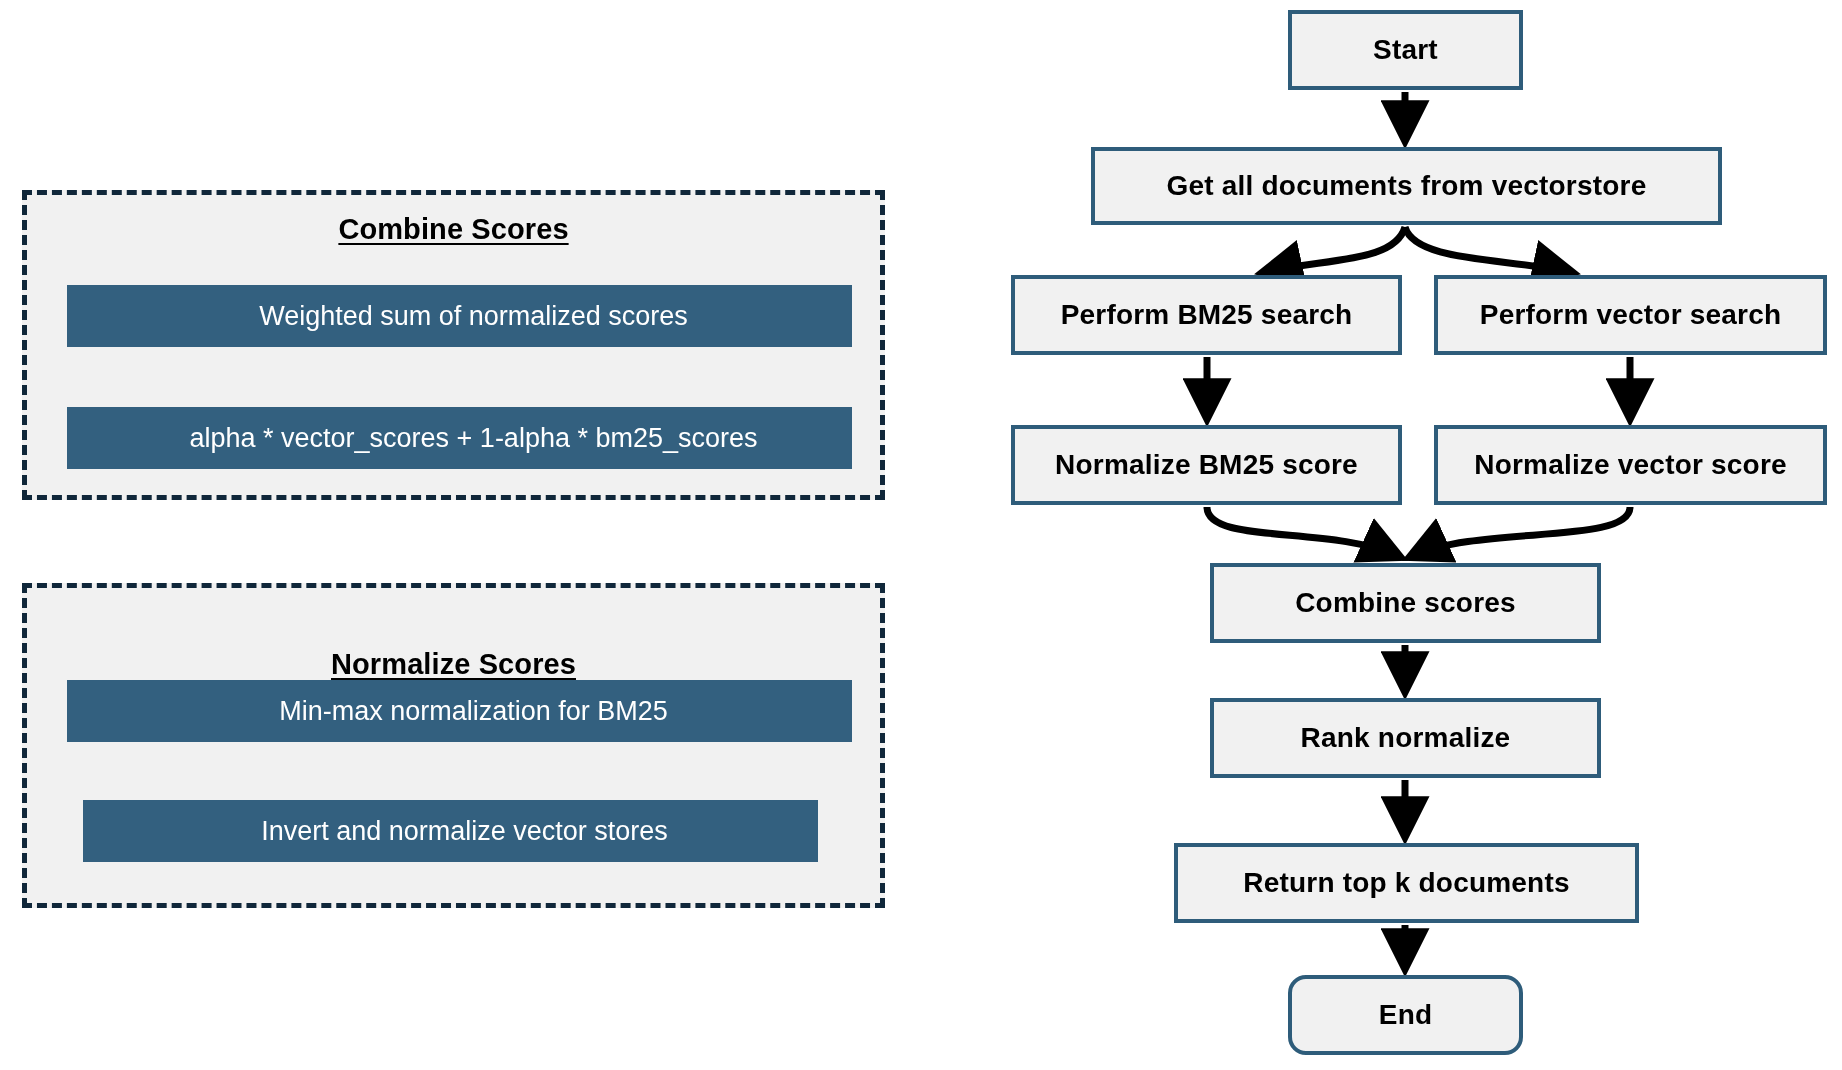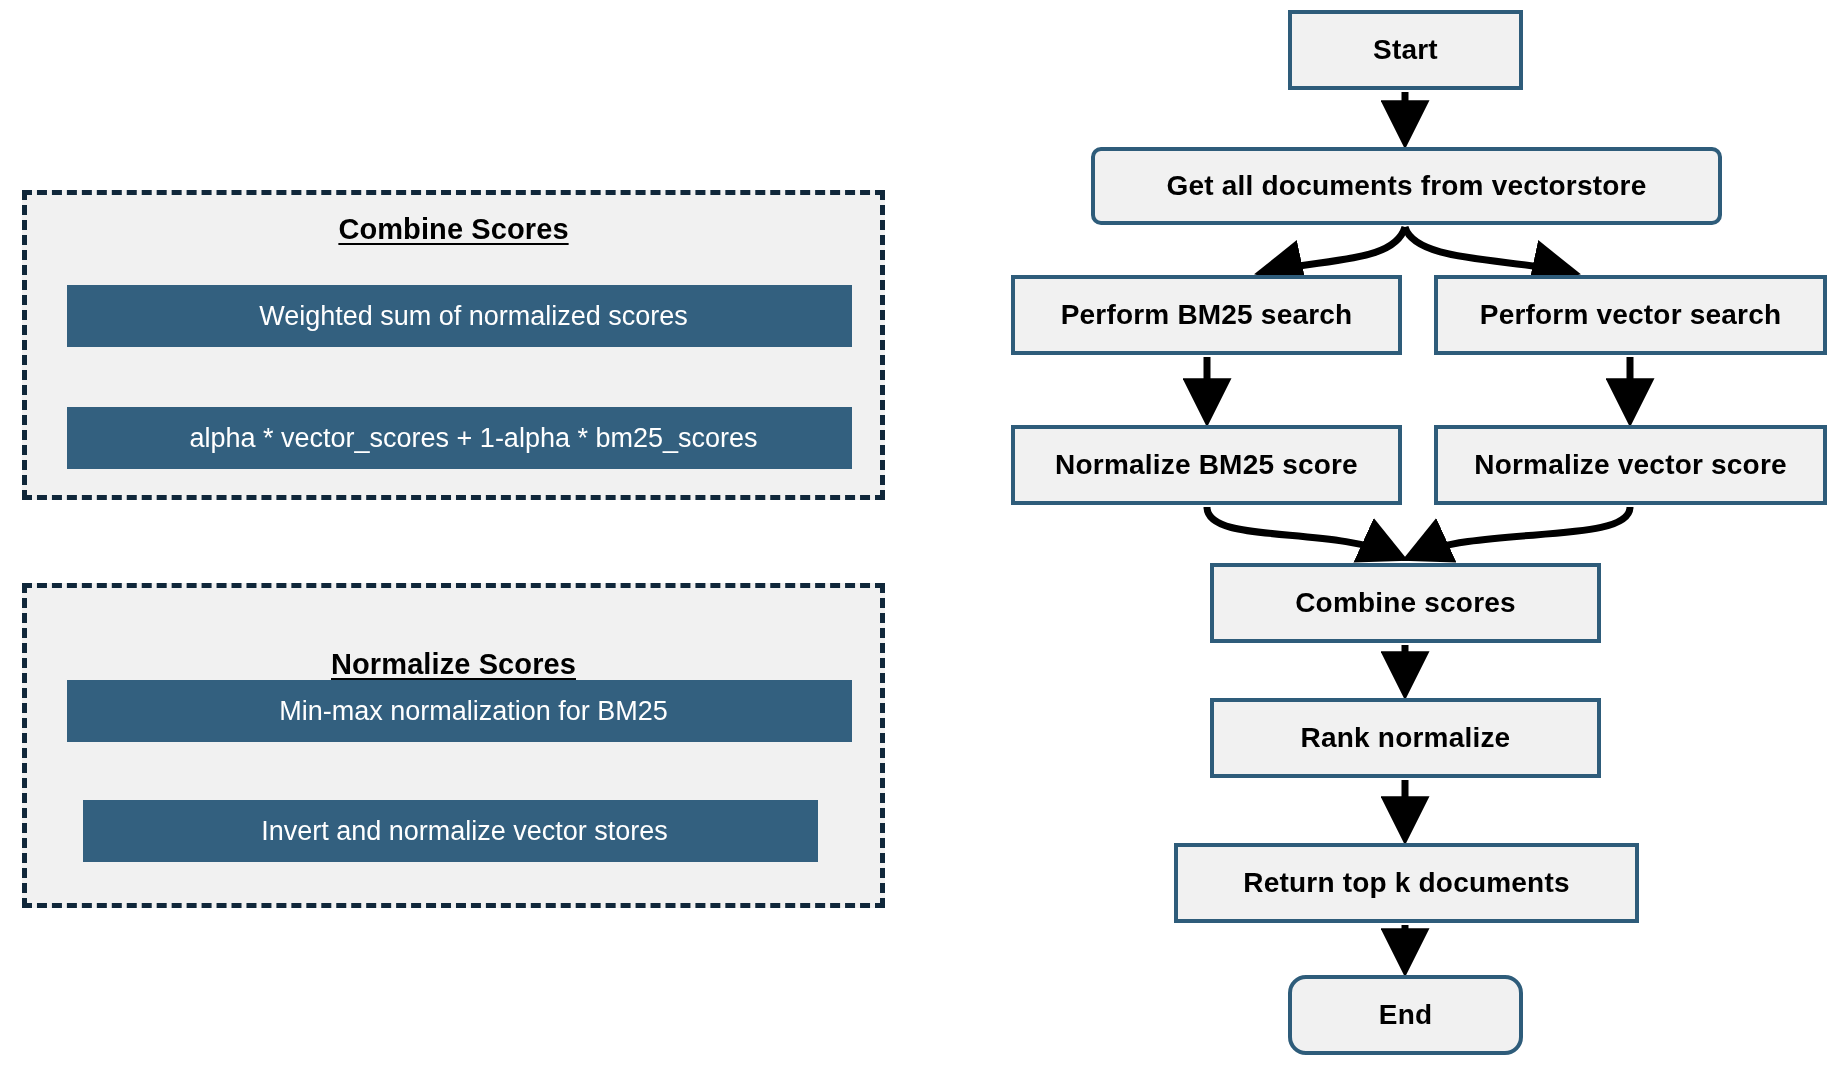--- a/index.html
+++ b/index.html
@@ -71,21 +71,21 @@
     box-sizing: border-box;
     display: flex;
     align-items: center;
     justify-content: center;
     color: #000000;
     font-size: 28px;
     font-weight: bold;
     letter-spacing: .2px;
   }
   #node-start        { left: 1288px; top: 10px;  width: 235px; height: 80px; }
-  #node-getdocs      { left: 1091px; top: 147px; width: 631px; height: 78px; border-radius: 10px; }
+  #node-getdocs      { left: 1091px; top: 147px; width: 631px; height: 78px; }
   #node-bm25search   { left: 1011px; top: 275px; width: 391px; height: 80px; }
   #node-vectorsearch { left: 1434px; top: 275px; width: 393px; height: 80px; }
   #node-normbm25     { left: 1011px; top: 425px; width: 391px; height: 80px; }
   #node-normvector   { left: 1434px; top: 425px; width: 393px; height: 80px; }
   #node-combine      { left: 1210px; top: 563px; width: 391px; height: 80px; }
   #node-rank         { left: 1210px; top: 698px; width: 391px; height: 80px; }
   #node-returnk      { left: 1174px; top: 843px; width: 465px; height: 80px; }
   #node-end          { left: 1288px; top: 975px; width: 235px; height: 80px; border-radius: 18px; }
 
   svg#edges {

